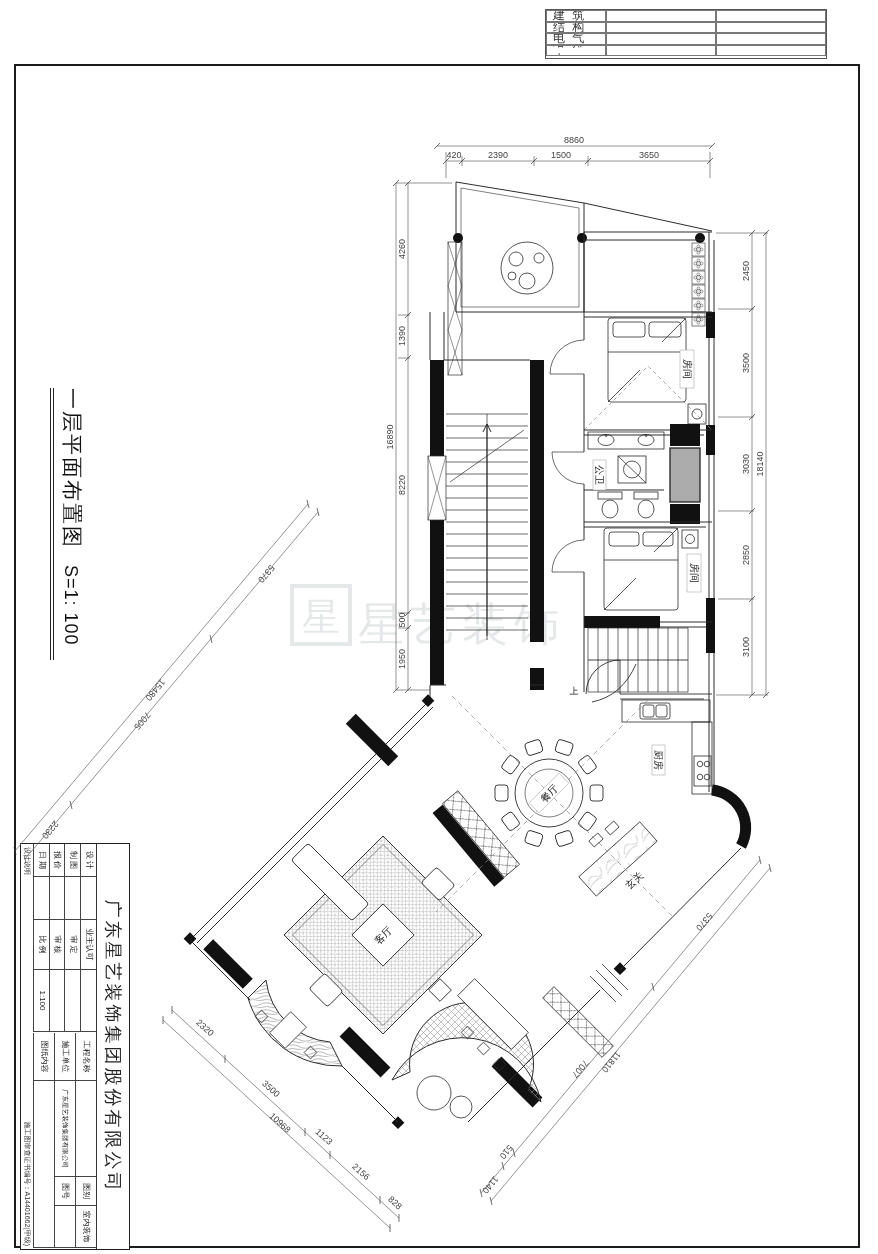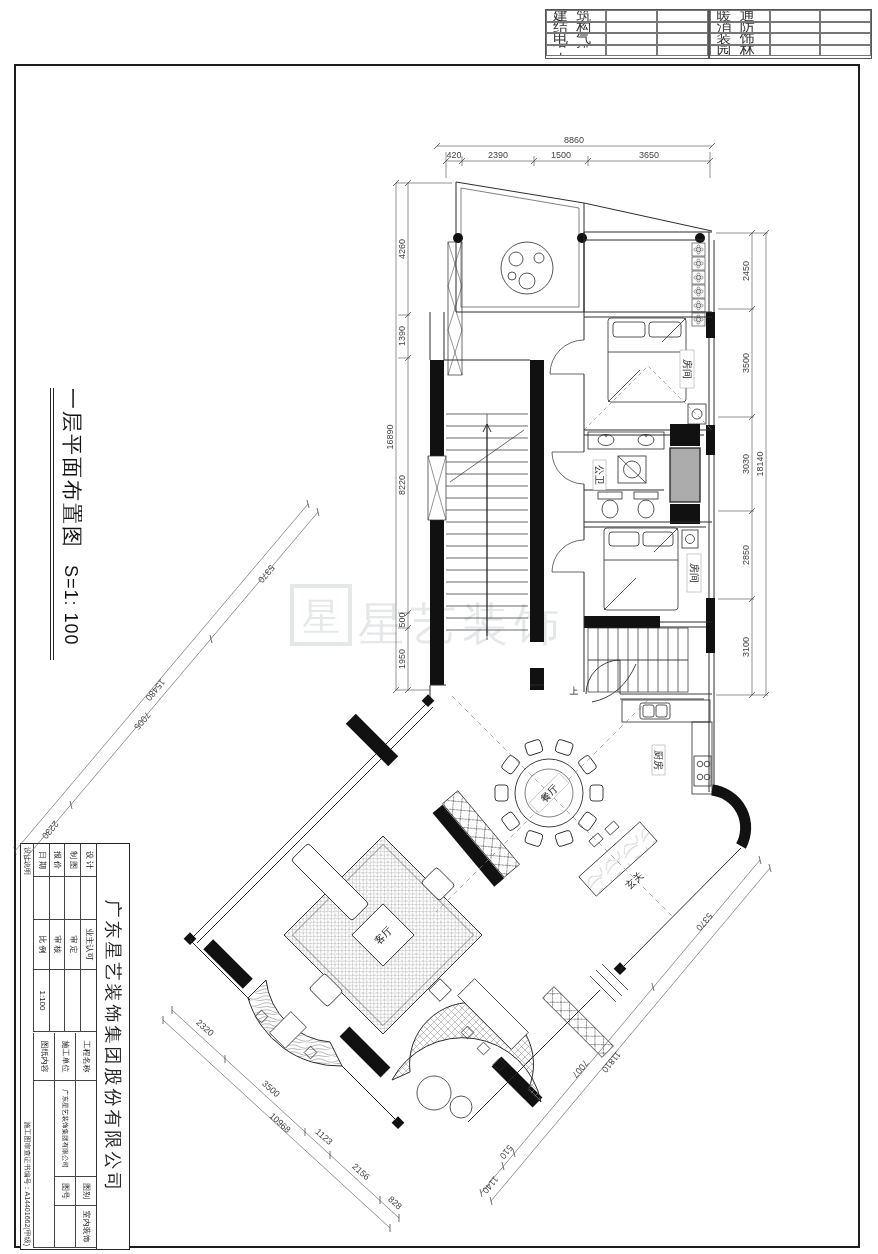--- a/index.html
+++ b/index.html
@@ -1,21 +1,21 @@
 <!DOCTYPE html>
 <html><head>
 <meta charset="utf-8">
 <style>
   html,body{margin:0;padding:0;background:#fff;width:878px;height:1254px;overflow:hidden;
     font-family:"Liberation Sans","DejaVu Sans",sans-serif;color:#222;}
   .abs{position:absolute;}
   
   #sheet-border{left:14px;top:64px;width:842px;height:1180px;border:2.4px solid #1c1c1c;}
   
-  #disc-table{left:545px;top:9px;width:327px;height:50px;display:flex;font-size:15px;color:#333;}
+  #disc-table{left:545px;top:9px;width:282px;height:50px;display:flex;font-size:12px;color:#333;}
   .disc-half{flex:1;border:0.8px solid #555;display:grid;grid-template-columns:60px 1fr 1fr;grid-auto-rows:11.6px;}
   .disc-half>div{border:0.4px solid #777;display:flex;align-items:center;padding-left:6px;letter-spacing:2px;overflow:hidden;}
   
   #sheet-title{left:86px;top:388px;width:272px;transform:rotate(90deg);transform-origin:0 0;
     border-bottom:4px double #222;padding-bottom:4px;white-space:nowrap;font-size:21px;color:#111;letter-spacing:2px;}
   #sheet-title .scale{font-size:18px;margin-left:16px;letter-spacing:1px;}
   
   #tb-wrap{left:130px;top:843px;width:0;height:0;}
   #tb{width:407px;height:110px;transform:rotate(90deg);transform-origin:0 0;
     border:1.6px solid #222;box-sizing:border-box;background:#fff;font-size:8px;color:#222;}
@@ -44,34 +44,20 @@
     <div>结 构</div>
       <div></div>
       <div></div>
     <div>电 气</div>
       <div></div>
       <div></div>
     <div>给 排 水</div>
       <div></div>
       <div></div>
   </div>
-  <div class="disc-half">
-    <div>暖 通</div>
-      <div></div>
-      <div></div>
-    <div>消 防</div>
-      <div></div>
-      <div></div>
-    <div>装 饰</div>
-      <div></div>
-      <div></div>
-    <div>园 林</div>
-      <div></div>
-      <div></div>
-  </div>
 </div>
 
 <div class="abs" id="sheet-title">
   <span>一层平面布置图</span><span class="scale">S=1: 100</span>
 </div>
 
 <div class="abs" id="tb-wrap">
  <div id="tb">
   <div class="company">广东星艺装饰集团股份有限公司</div>
   <div class="mid">

